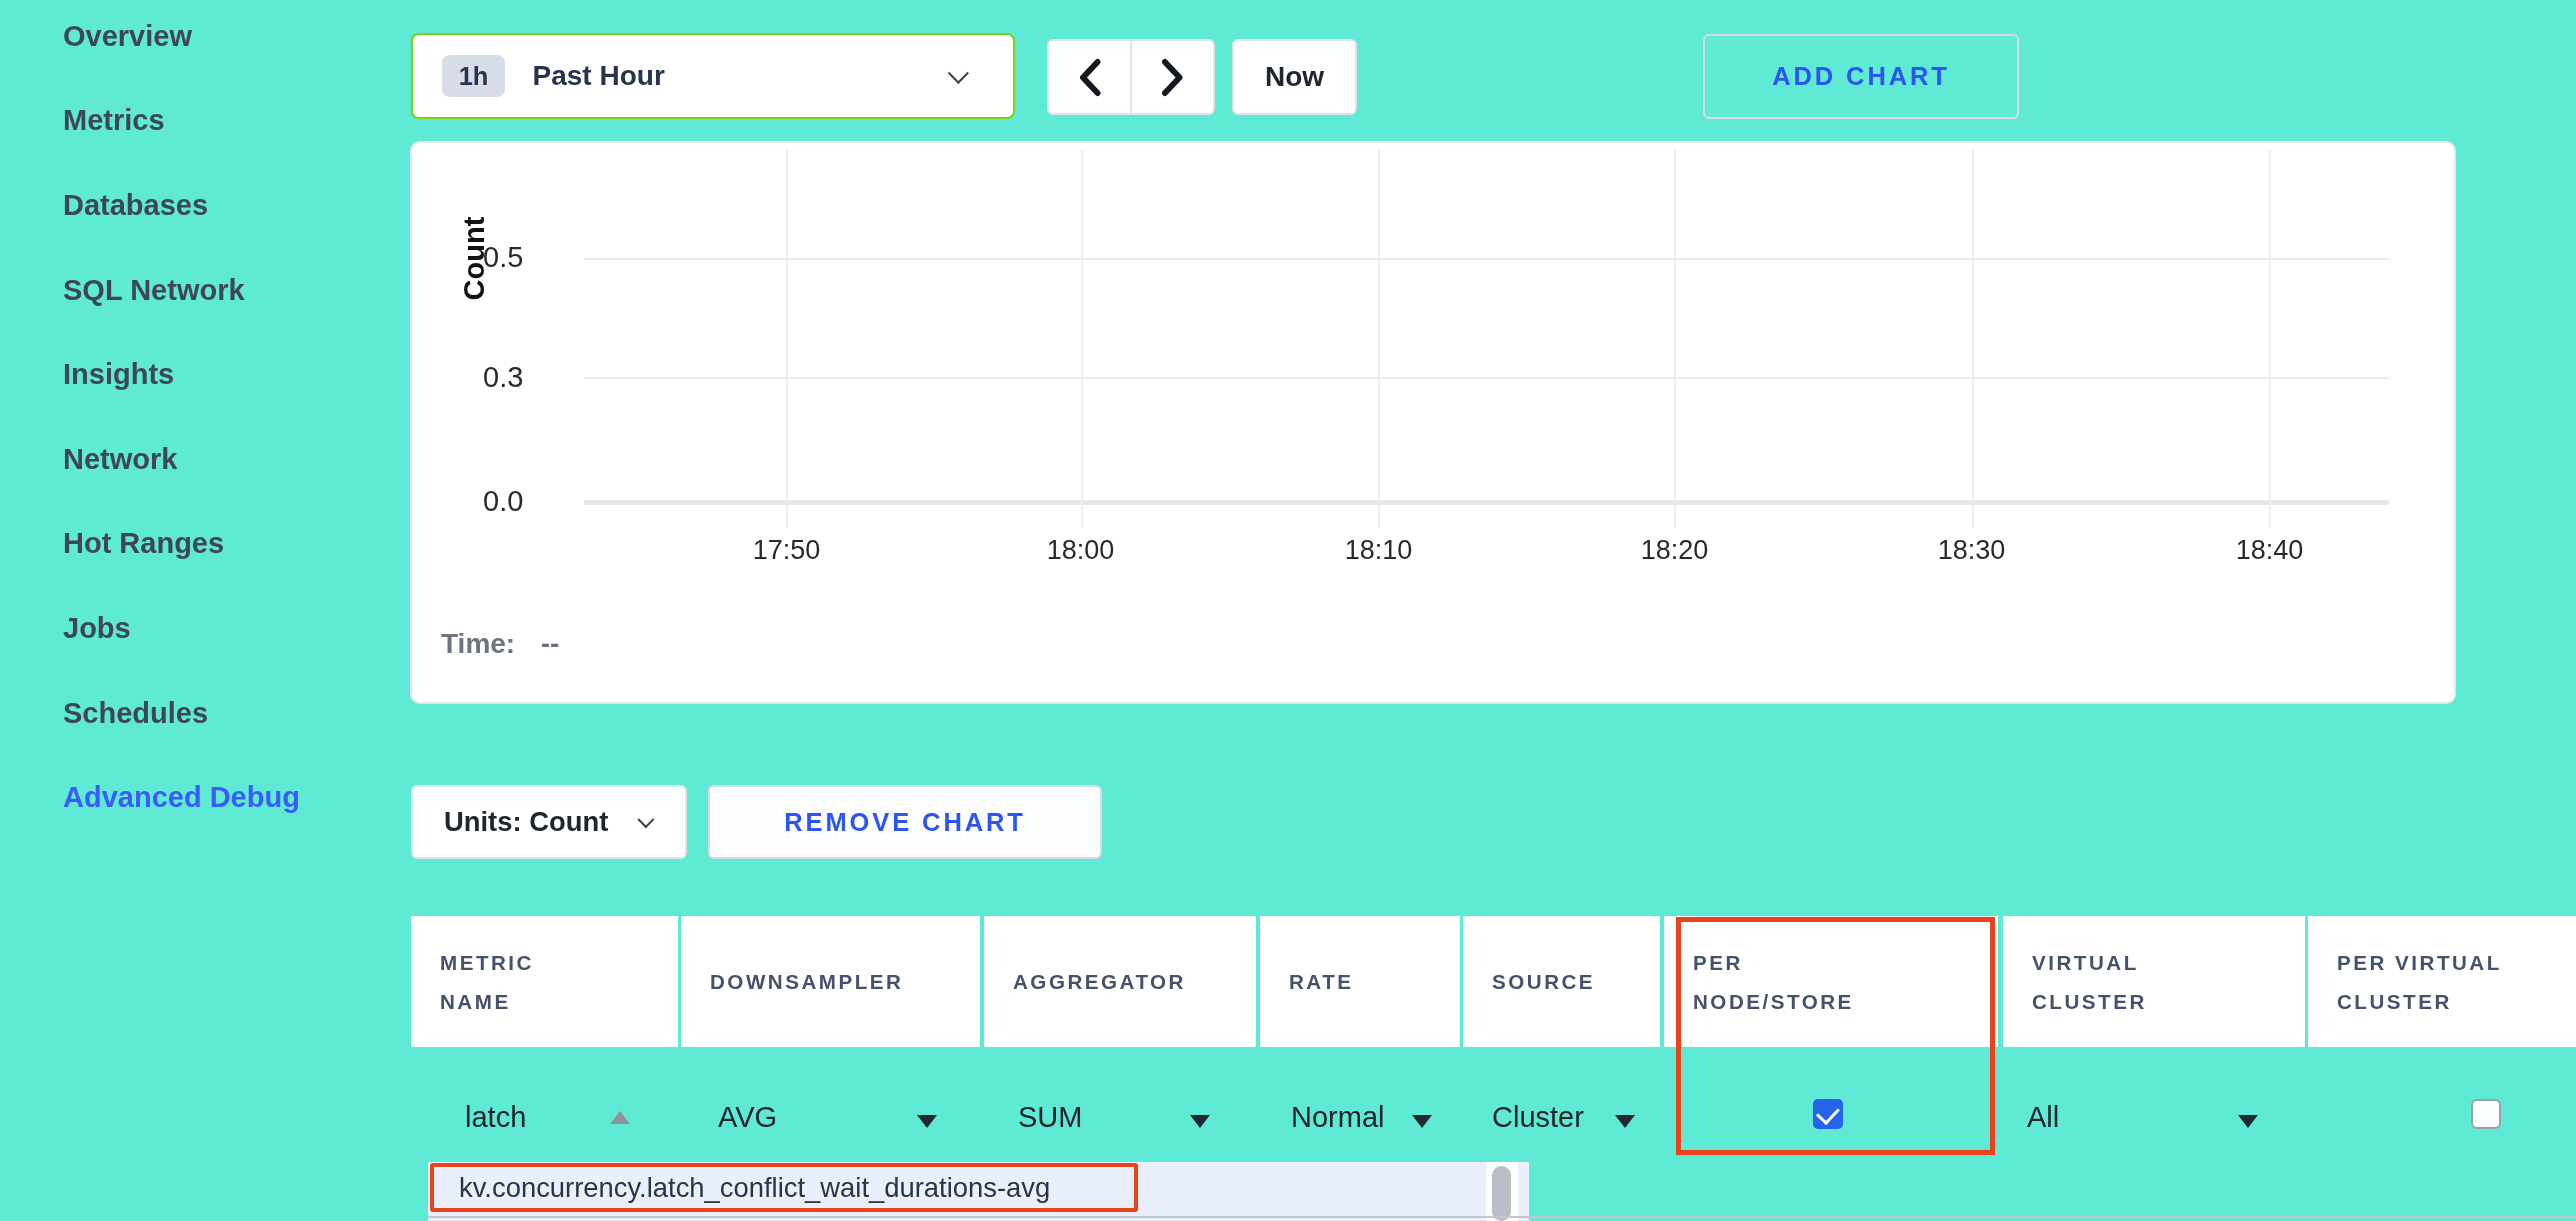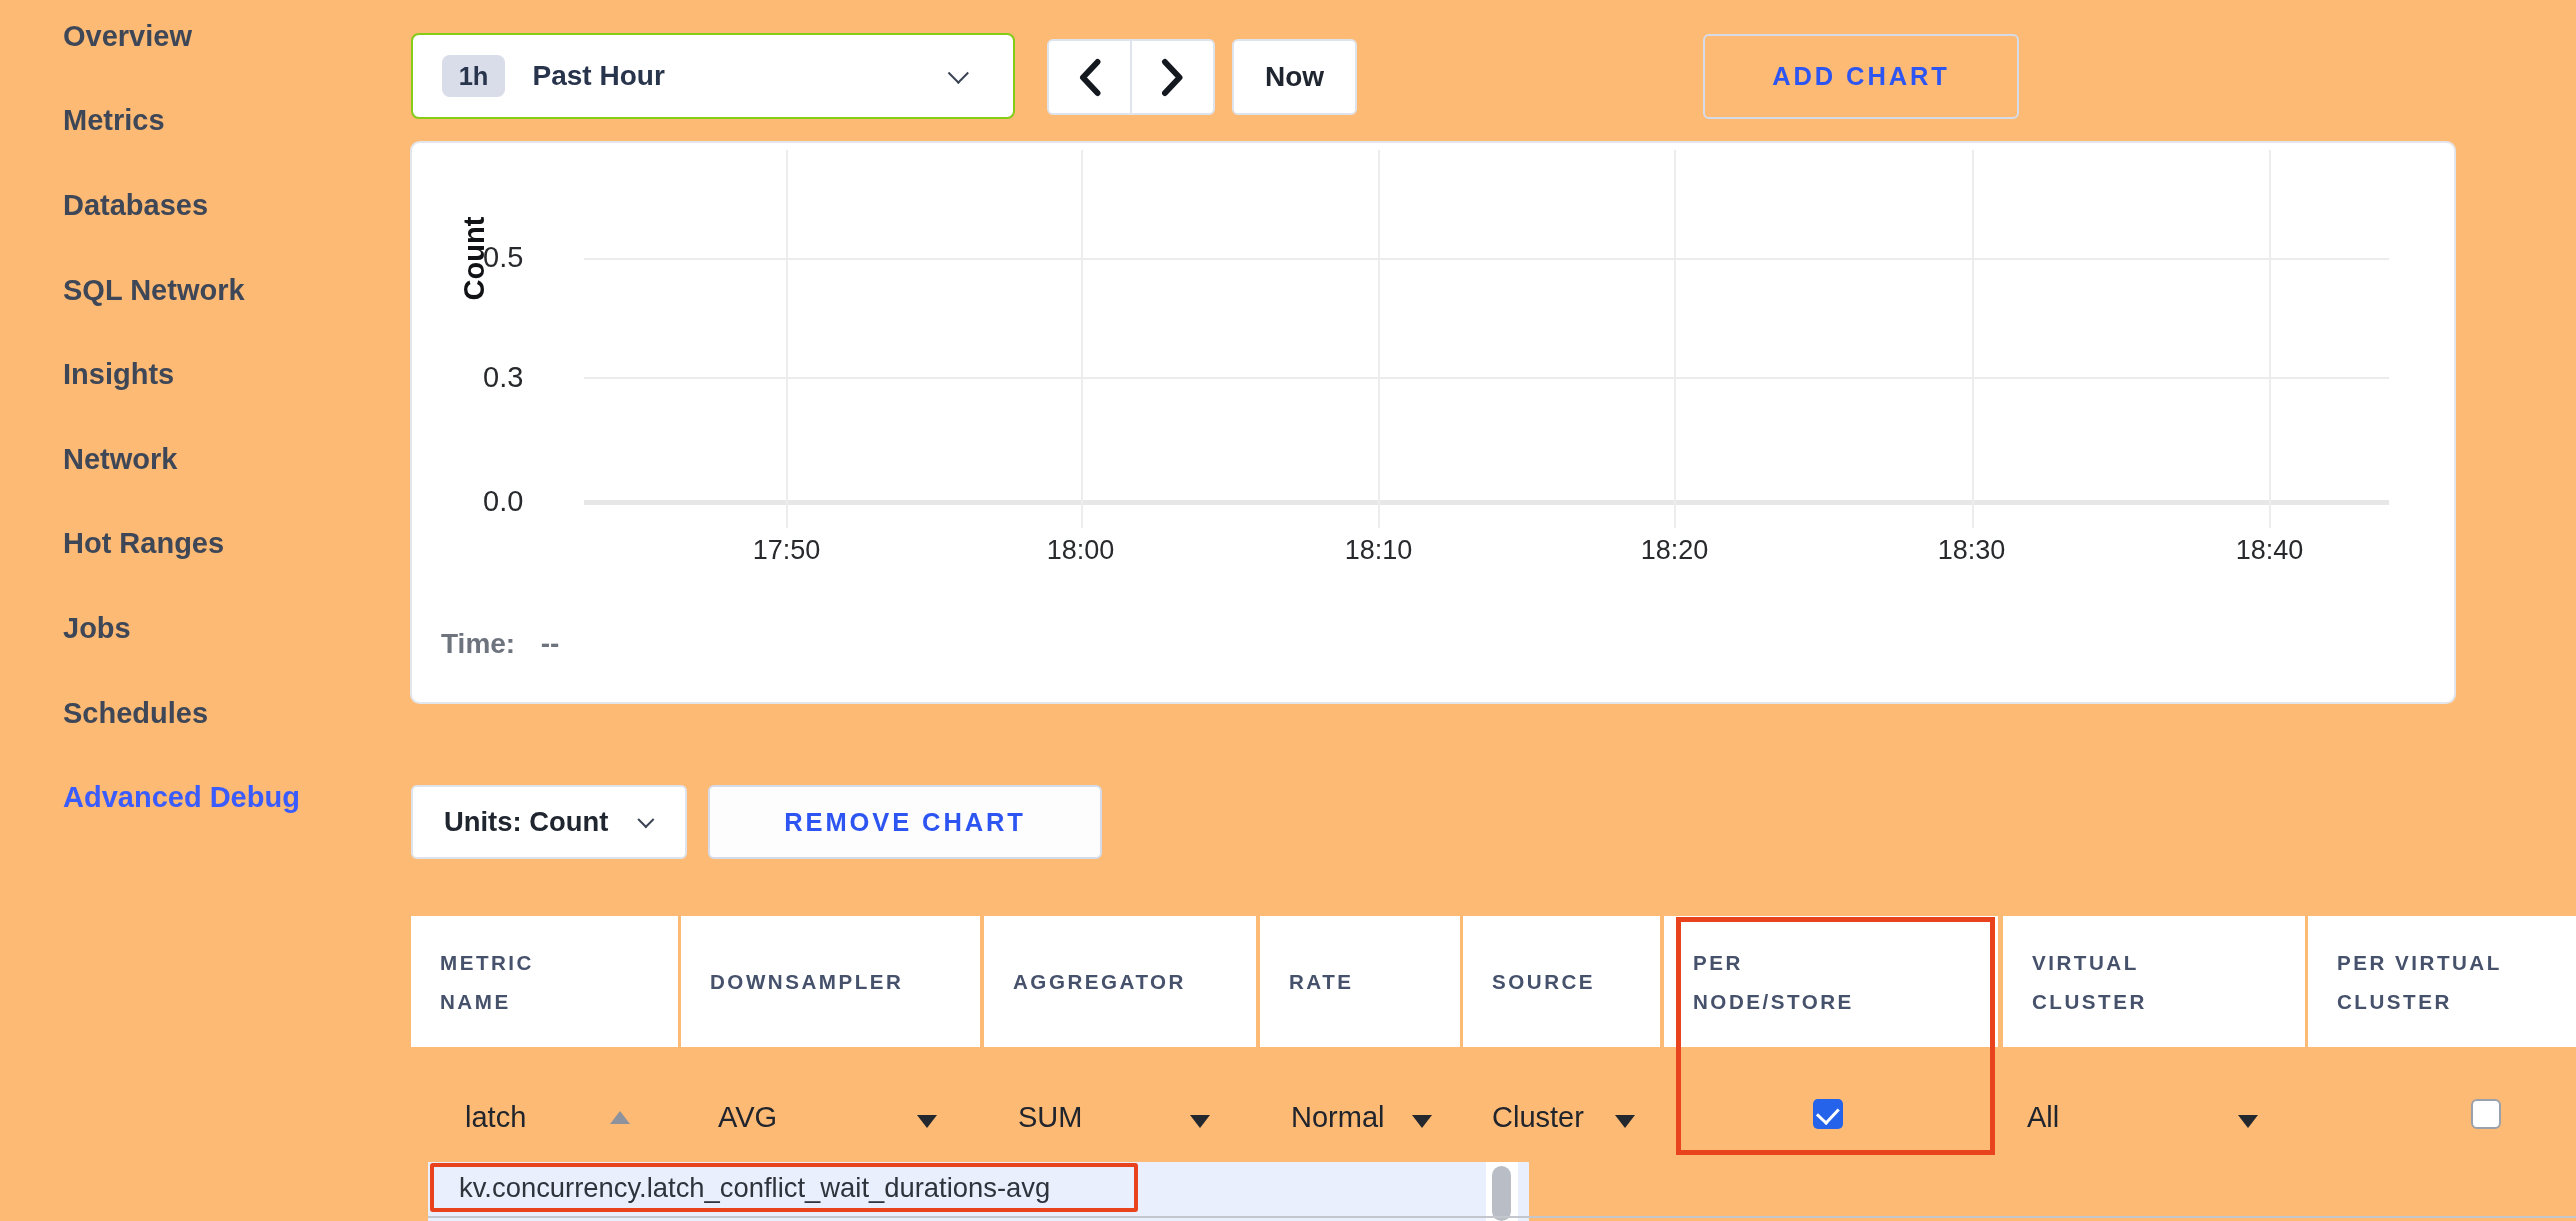--- a/index.html
+++ b/index.html
@@ -1,19 +1,19 @@
 <!DOCTYPE html>
 <html><head>
 <meta charset="utf-8">
 <style>
   * { margin:0; padding:0; box-sizing:border-box; }
   html,body { background:#f4f5f9; }
   .page {
     position:relative; width:2576px; height:1221px; overflow:hidden;
-    background:#fdba74; font-family:"Liberation Sans", sans-serif;
+    background:#5eead4; font-family:"Liberation Sans", sans-serif;
     color:#20242c;
   }
   
   .nav-item {
     position:absolute; left:63px; height:41px; line-height:41px;
     font-size:29px; font-weight:600; color:#3e4757; cursor:pointer; white-space:nowrap;
   }
   .nav-item.active { color:#3b5cfd; }
   
   .timepicker {

